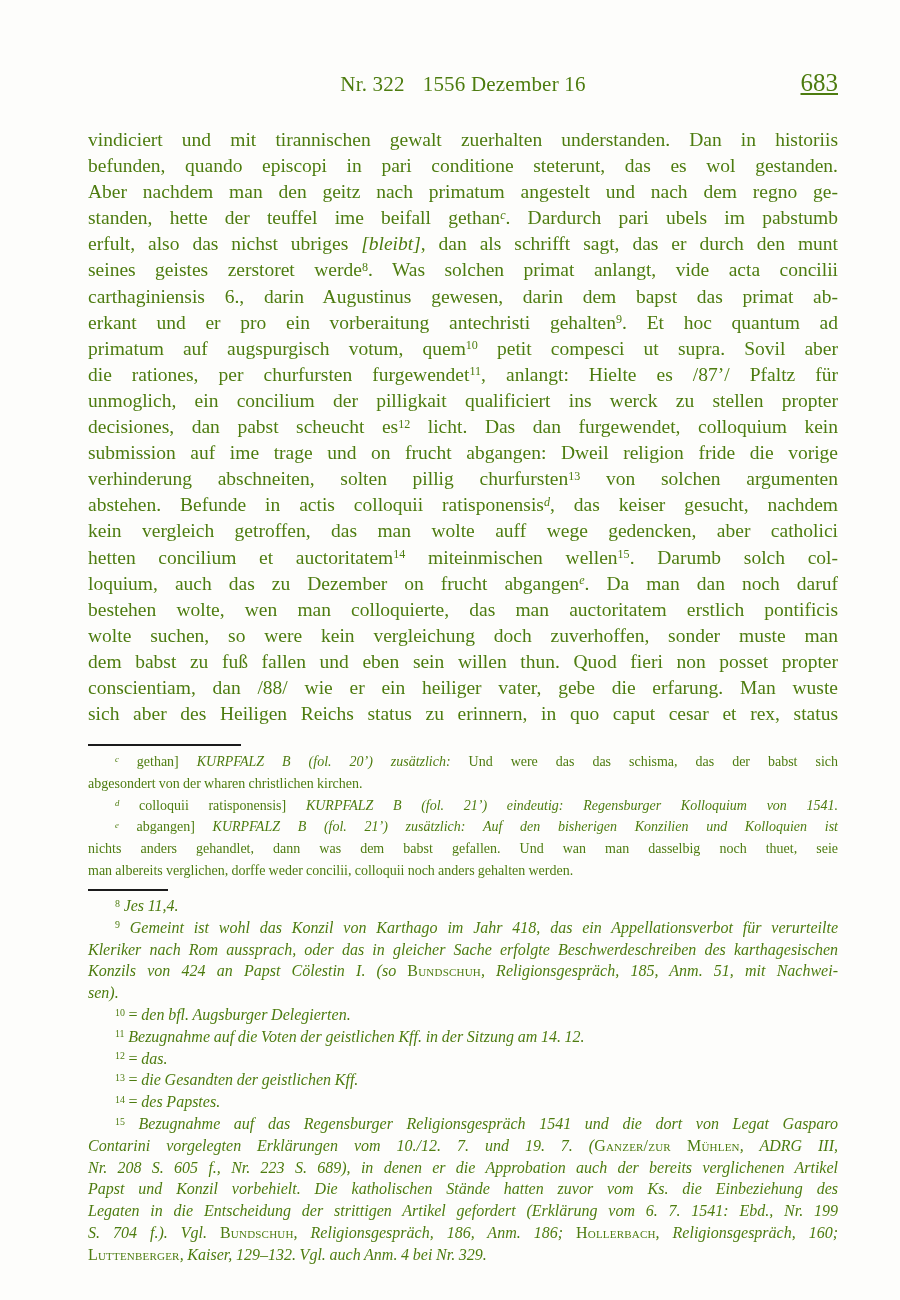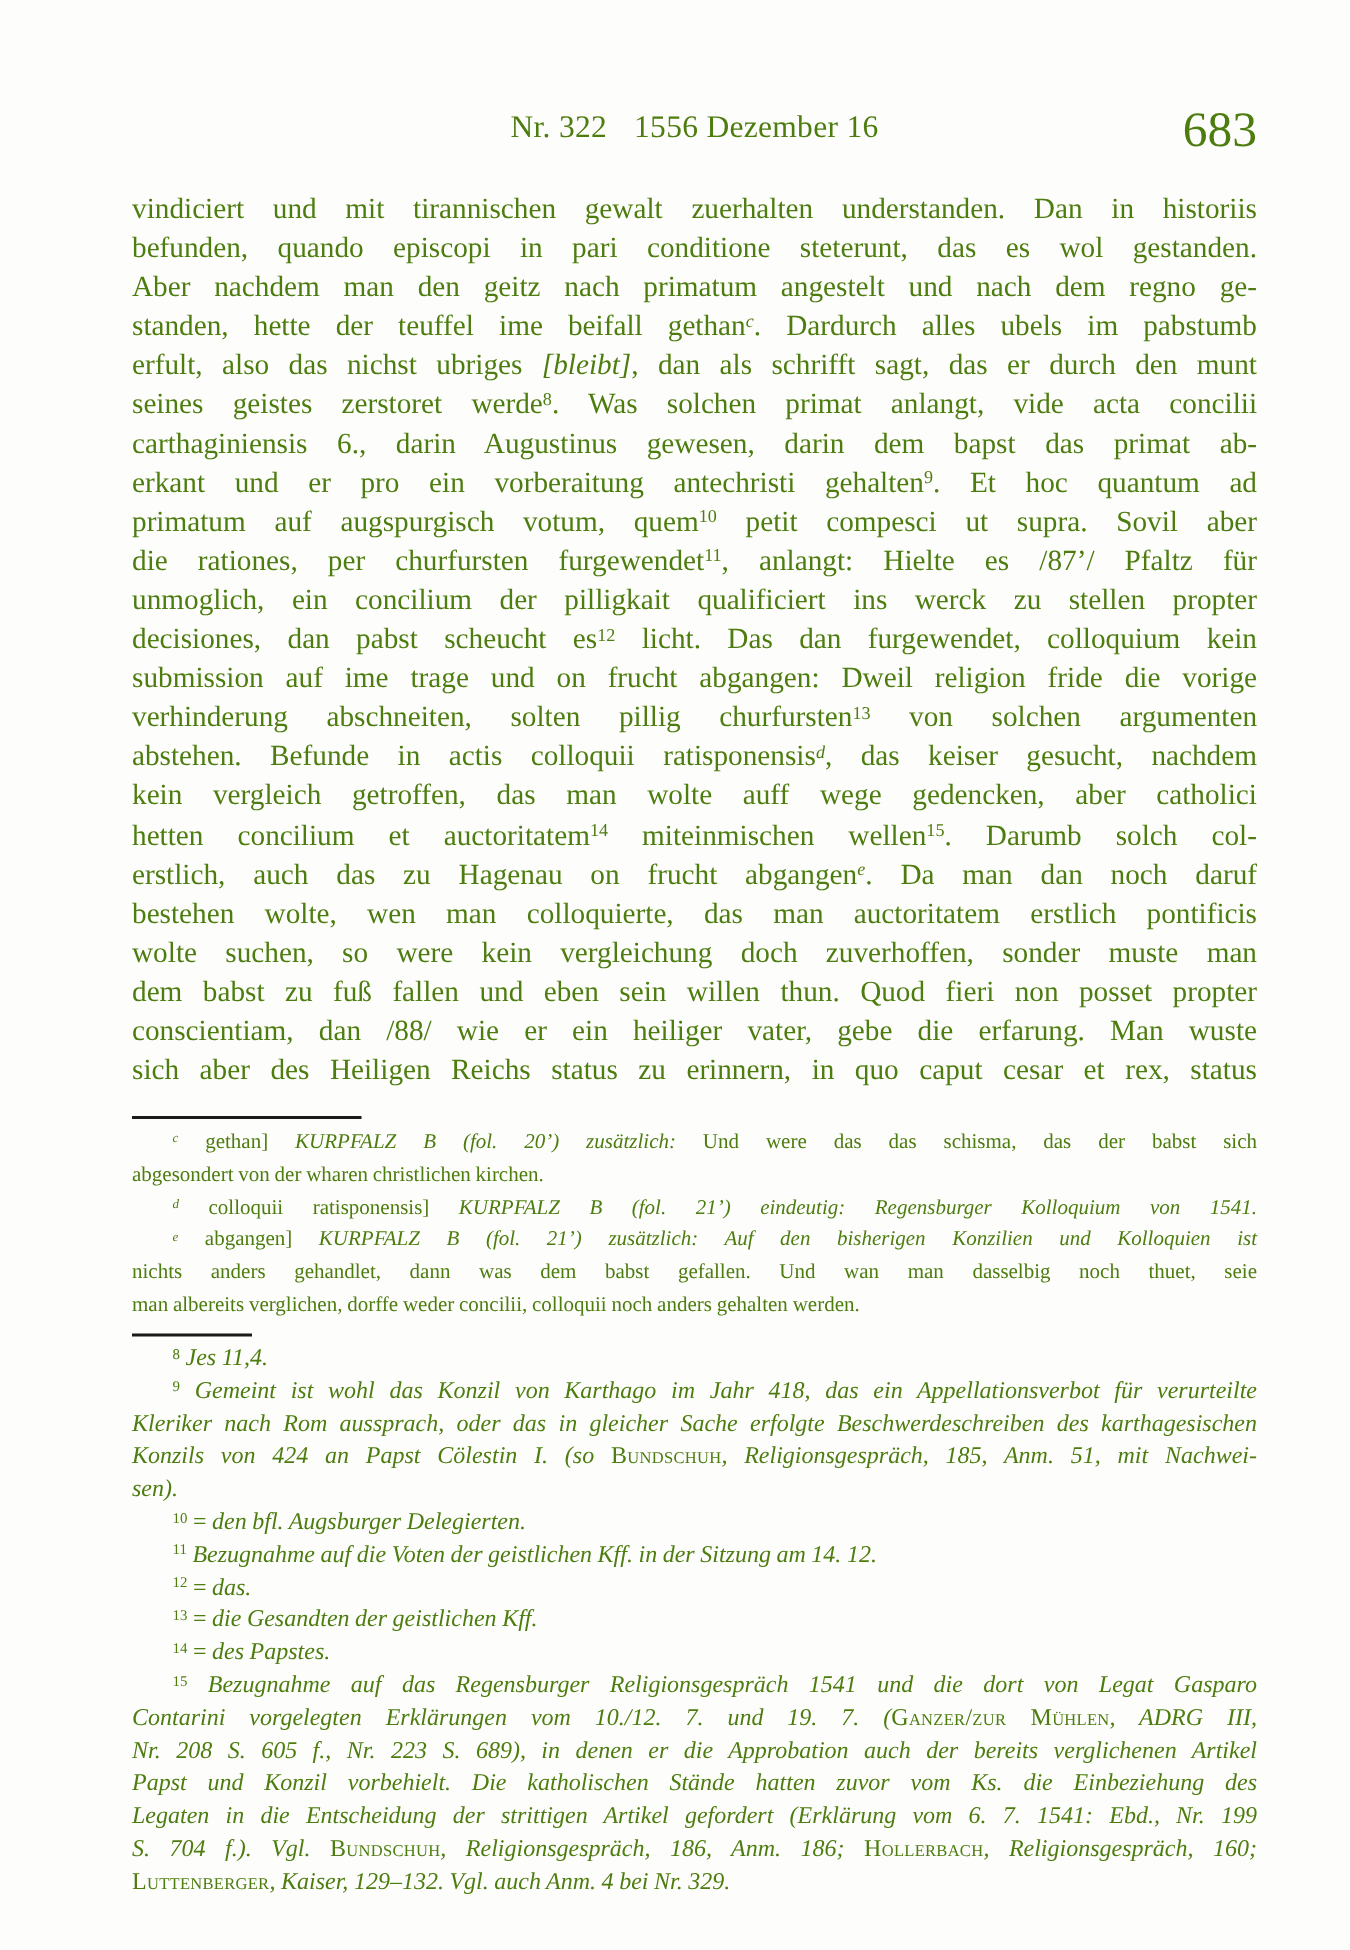--- a/index.html
+++ b/index.html
@@ -14,21 +14,21 @@
     margin:0 auto;
   }
   .textblock{position:absolute;left:88px;width:750px;}
   
   #header{top:72px;height:30px;}
   .header-center{
     display:block;text-align:center;font-size:21px;letter-spacing:.2px;
   }
   .header-center .hsep{display:inline-block;width:18px;}
   .page-number{
-    position:absolute;right:0;top:-3px;font-size:33px;
+    position:absolute;right:0;top:-3px;font-size:25px;text-decoration:underline;
   }
   
   .tline{
     white-space:normal;
     word-spacing:-0.3px;
   }
   .just{text-align:justify;text-align-last:justify;}
   .left{text-align:left;text-align-last:left;}
   .ind{text-indent:27px;}
   
@@ -60,35 +60,35 @@
 
   <div class="textblock" id="header">
     <span class="header-center"><span>Nr. 322</span><span class="hsep"></span><span>1556 Dezember 16</span></span>
     <span class="page-number">683</span>
   </div>
 
   <div class="textblock" id="body">
       <div class="tline just"><span class="s-r">vindiciert und mit tirannischen gewalt zuerhalten understanden. Dan in historiis</span></div>
       <div class="tline just"><span class="s-r">befunden, quando episcopi in pari conditione steterunt, das es wol gestanden.</span></div>
       <div class="tline just"><span class="s-r">Aber nachdem man den geitz nach primatum angestelt und nach dem regno ge-</span></div>
-      <div class="tline just"><span class="s-r">standen, hette der teuffel ime beifall gethan</span><span class="s-q">c</span><span class="s-r">. Dardurch alles ubels im pabstumb</span></div>
+      <div class="tline just"><span class="s-r">standen, hette der teuffel ime beifall gethan</span><span class="s-q">c</span><span class="s-r">. Dardurch pari ubels im pabstumb</span></div>
       <div class="tline just"><span class="s-r">erfult, also das nichst ubriges </span><span class="s-i">[bleibt]</span><span class="s-r">, dan als schrifft sagt, das er durch den munt</span></div>
       <div class="tline just"><span class="s-r">seines geistes zerstoret werde</span><span class="s-p">8</span><span class="s-r">. Was solchen primat anlangt, vide acta concilii</span></div>
       <div class="tline just"><span class="s-r">carthaginiensis 6., darin Augustinus gewesen, darin dem bapst das primat ab-</span></div>
       <div class="tline just"><span class="s-r">erkant und er pro ein vorberaitung antechristi gehalten</span><span class="s-p">9</span><span class="s-r">. Et hoc quantum ad</span></div>
       <div class="tline just"><span class="s-r">primatum auf augspurgisch votum, quem</span><span class="s-p">10</span><span class="s-r"> petit compesci ut supra. Sovil aber</span></div>
       <div class="tline just"><span class="s-r">die rationes, per churfursten furgewendet</span><span class="s-p">11</span><span class="s-r">, anlangt: Hielte es /87’/ Pfaltz für</span></div>
       <div class="tline just"><span class="s-r">unmoglich, ein concilium der pilligkait qualificiert ins werck zu stellen propter</span></div>
       <div class="tline just"><span class="s-r">decisiones, dan pabst scheucht es</span><span class="s-p">12</span><span class="s-r"> licht. Das dan furgewendet, colloquium kein</span></div>
       <div class="tline just"><span class="s-r">submission auf ime trage und on frucht abgangen: Dweil religion fride die vorige</span></div>
       <div class="tline just"><span class="s-r">verhinderung abschneiten, solten pillig churfursten</span><span class="s-p">13</span><span class="s-r"> von solchen argumenten</span></div>
       <div class="tline just"><span class="s-r">abstehen. Befunde in actis colloquii ratisponensis</span><span class="s-q">d</span><span class="s-r">, das keiser gesucht, nachdem</span></div>
       <div class="tline just"><span class="s-r">kein vergleich getroffen, das man wolte auff wege gedencken, aber catholici</span></div>
       <div class="tline just"><span class="s-r">hetten concilium et auctoritatem</span><span class="s-p">14</span><span class="s-r"> miteinmischen wellen</span><span class="s-p">15</span><span class="s-r">. Darumb solch col-</span></div>
-      <div class="tline just"><span class="s-r">erstlich, auch das zu Hagenau on frucht abgangen</span><span class="s-q">e</span><span class="s-r">. Da man dan noch daruf</span></div>
+      <div class="tline just"><span class="s-r">loquium, auch das zu Dezember on frucht abgangen</span><span class="s-q">e</span><span class="s-r">. Da man dan noch daruf</span></div>
       <div class="tline just"><span class="s-r">bestehen wolte, wen man colloquierte, das man auctoritatem erstlich pontificis</span></div>
       <div class="tline just"><span class="s-r">wolte suchen, so were kein vergleichung doch zuverhoffen, sonder muste man</span></div>
       <div class="tline just"><span class="s-r">dem babst zu fuß fallen und eben sein willen thun. Quod fieri non posset propter</span></div>
       <div class="tline just"><span class="s-r">conscientiam, dan /88/ wie er ein heiliger vater, gebe die erfarung. Man wuste</span></div>
       <div class="tline just"><span class="s-r">sich aber des Heiligen Reichs status zu erinnern, in quo caput cesar et rex, status</span></div>
     </div>
 
   <div class="textblock rule" id="rule1"></div>
 
   <div class="textblock" id="apparatus">

